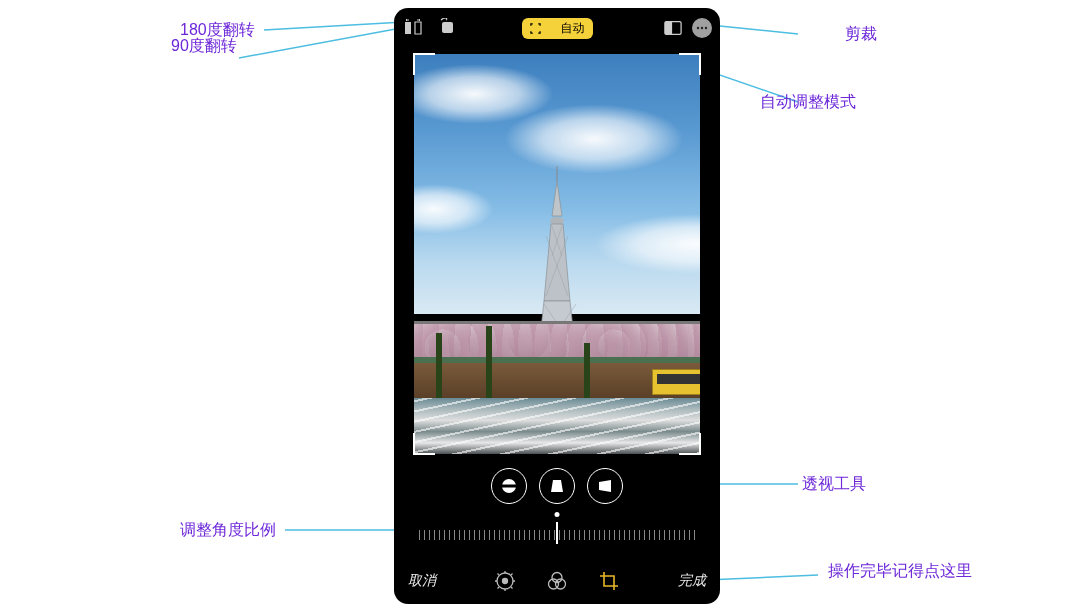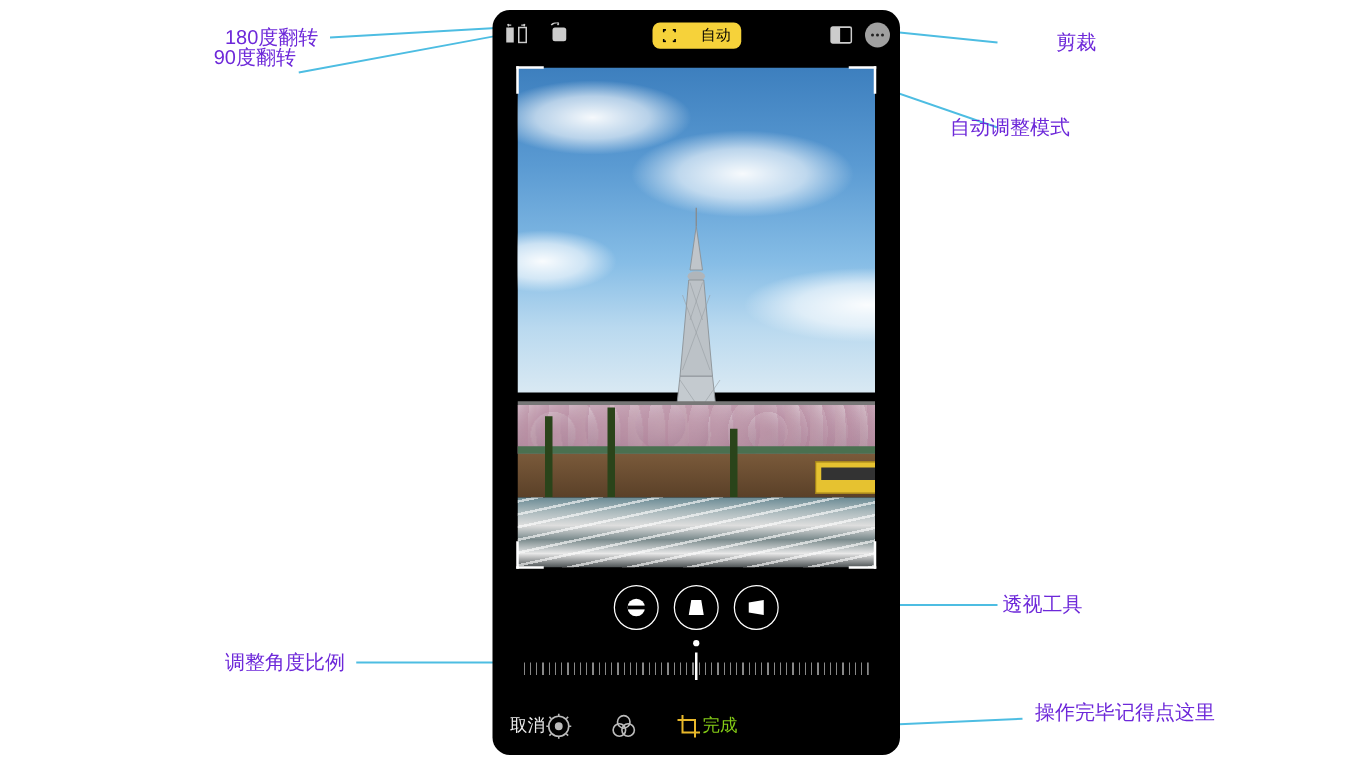--- a/index.html
+++ b/index.html
@@ -51,23 +51,23 @@
     .persp-row { position:absolute; top:460px; left:0; right:0; display:flex; justify-content:center; gap:12px; }
     .pbtn { width:36px; height:36px; border:1.5px solid #fff; border-radius:50%; display:flex; align-items:center; justify-content:center; }
 
     
     .dot{position:absolute;top:504px;left:50%;transform:translateX(-50%);width:5px;height:5px;background:#fff;border-radius:50%;}
     .ruler { position:absolute; top:514px; left:25px; right:25px; height:24px; }
     .ticks { position:absolute; left:0; right:0; top:8px; height:10px; background:repeating-linear-gradient(90deg,#888 0,#888 1px,transparent 1px,transparent 5px); }
     .ruler::before{content:"";position:absolute;left:50%;top:0;transform:translateX(-50%);width:2px;height:22px;background:#fff;}
 
     
-    .bottombar { position:absolute; bottom:0; left:0; right:0; height:46px; display:flex; align-items:center; justify-content:flex-start; padding:0 14px; }
+    .bottombar { position:absolute; bottom:0; left:0; right:0; height:46px; display:flex; align-items:center; justify-content:space-between; padding:0 14px;font-style:italic; }
     .cancel { color:#eee; font-size:14px; }
-    .done { color:#84cc16; font-size:14px; font-weight:500; }
+    .done { color:#e5e5e5; font-size:14px; font-weight:500; }
     .modes { display:flex; gap:30px; }
     .mode { width:22px; height:22px; display:flex; align-items:center; justify-content:center; }
     .mode.active svg { stroke:#e8b82a; }
 
     
     .ann { position:absolute; font-size:16px; color:#6d28d9; }
     .line{stroke:#4dbde2;stroke-width:1.5;fill:none;}
   </style>
 </head>
 <body>

